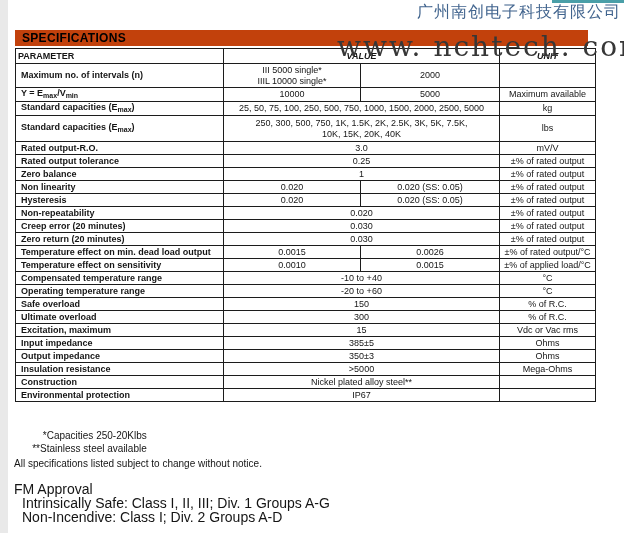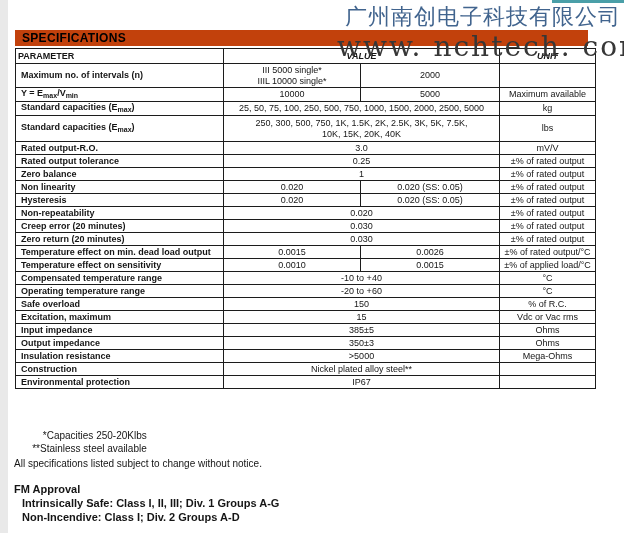--- a/index.html
+++ b/index.html
@@ -16,21 +16,21 @@
     width: 8px; height: 533px;
     background: #e9e9e9;
   }
   .top-accent {
     position: absolute; left: 552px; top: 0;
     width: 72px; height: 3px;
     background: #4a9fa8;
   }
   .wm-cn {
     position: absolute; top: 2px; right: 3px;
-    font-size: 22px; letter-spacing: 1px;
+    font-size: 16px; letter-spacing: 1px;
     color: #41648e; z-index: 6;
     white-space: nowrap;
   }
   .wm-web {
     position: absolute; top: 30px; left: 337px;
     font-size: 28px; letter-spacing: 2px;
     color: #373737; z-index: 6;
     font-family: "DejaVu Serif", serif;
     white-space: nowrap;
   }
@@ -78,21 +78,21 @@
     position: absolute; left: 24px; top: 429px;
     font-size: 10px; line-height: 13px; text-align: right;
   }
   .fn .mark { display: inline-block; width: 16px; }
   .notice {
     position: absolute; left: 14px; top: 458px;
     font-size: 10px;
   }
   .fm {
     position: absolute; left: 14px; top: 482px;
-    font-size: 11px; line-height: 14px; font-weight: bold;
+    font-size: 14px; line-height: 14px;
   }
   .fm .fm-line { padding-left: 8px; }
 </style>
 </head>
 <body>
 
 <div class="left-edge"></div>
 <div class="top-accent"></div>
 
 <div class="wm-cn">广州南创电子科技有限公司</div>
@@ -206,20 +206,25 @@
     <td class="p">Operating temperature range</td>
     <td class="v" colspan="2">-20 to +60</td>
     <td class="u">°C</td>
   </tr>
   <tr>
     <td class="p">Safe overload</td>
     <td class="v" colspan="2">150</td>
     <td class="u">% of R.C.</td>
   </tr>
   <tr>
+    <td class="p">Ultimate overload</td>
+    <td class="v" colspan="2">300</td>
+    <td class="u">% of R.C.</td>
+  </tr>
+  <tr>
     <td class="p">Excitation, maximum</td>
     <td class="v" colspan="2">15</td>
     <td class="u">Vdc or Vac rms</td>
   </tr>
   <tr>
     <td class="p">Input impedance</td>
     <td class="v" colspan="2">385±5</td>
     <td class="u">Ohms</td>
   </tr>
   <tr>

